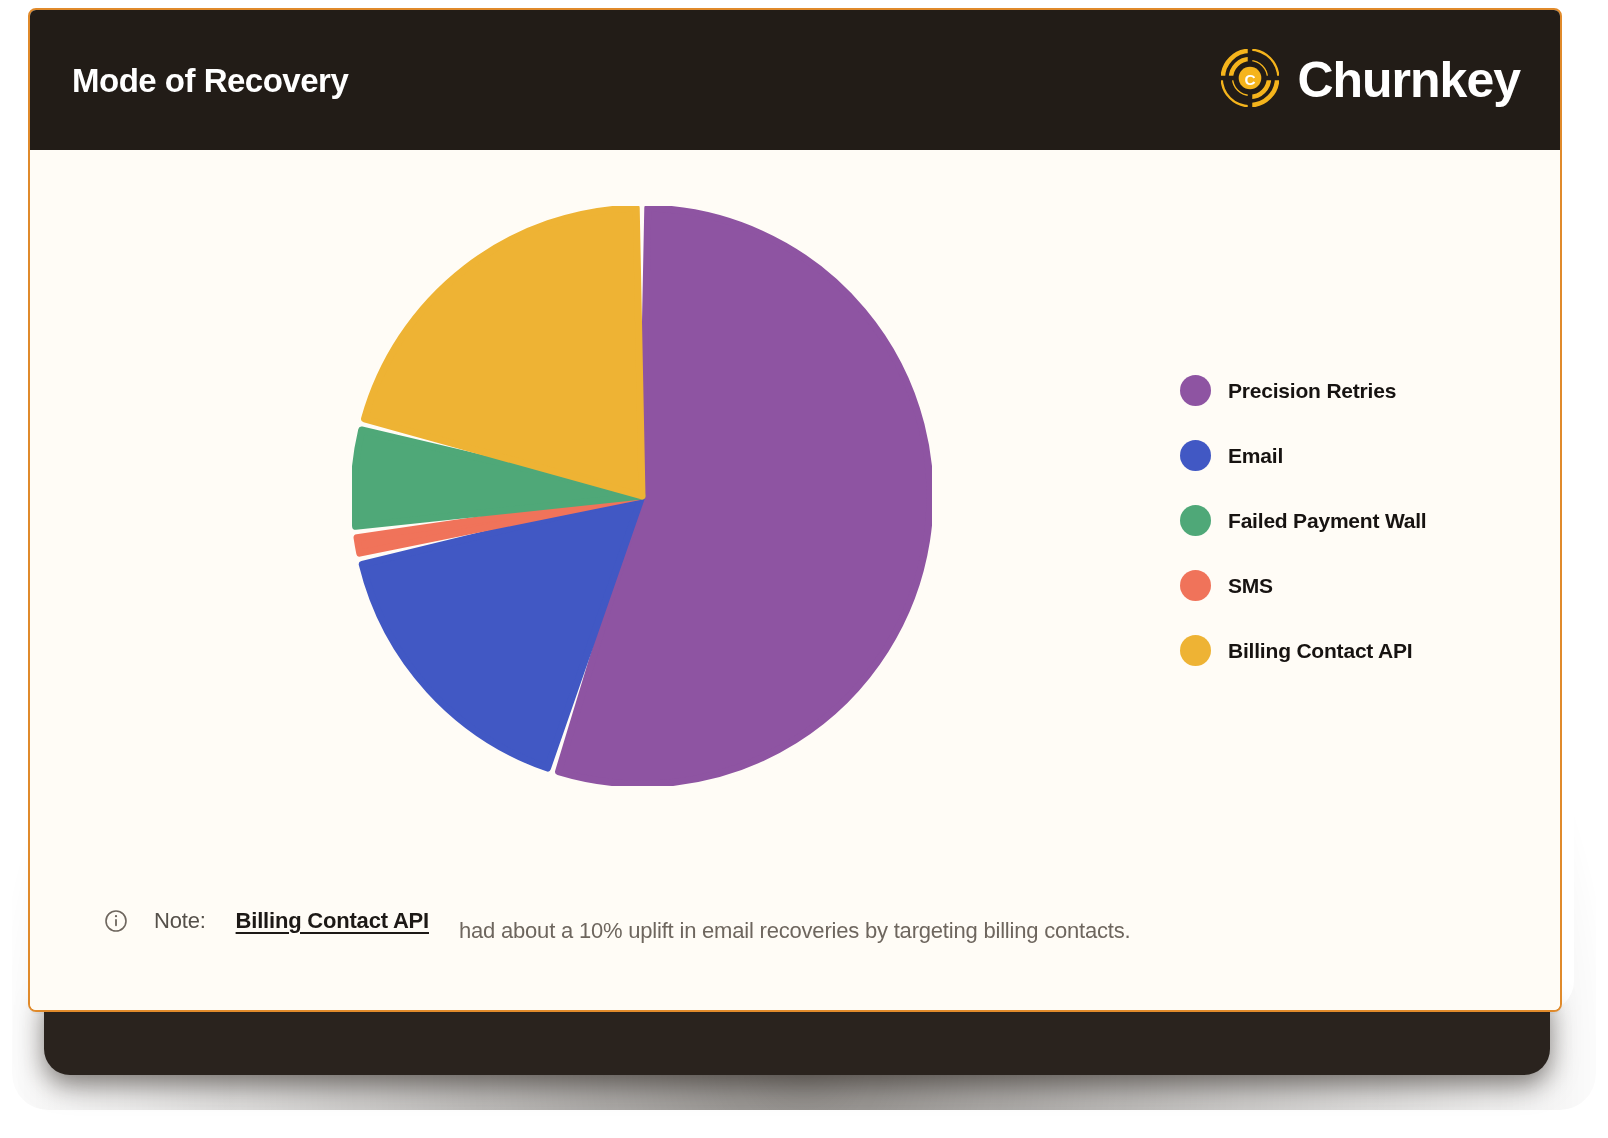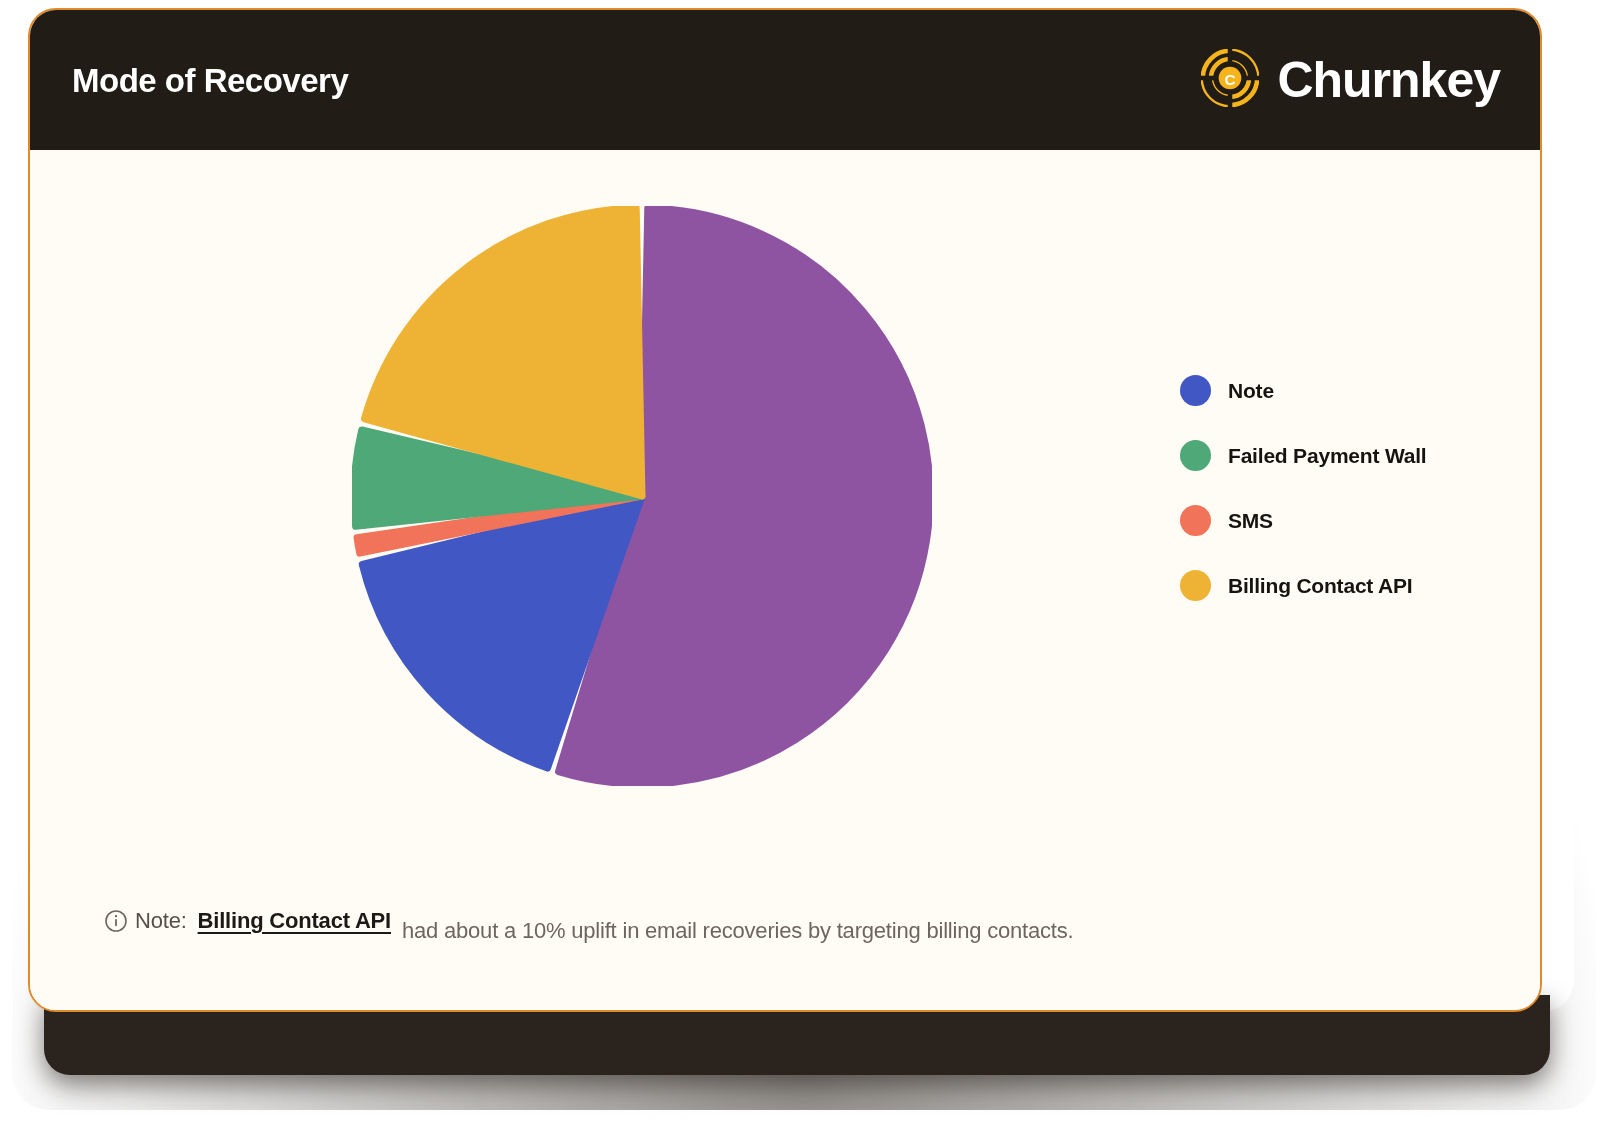--- a/index.html
+++ b/index.html
@@ -36,23 +36,24 @@
     background:#2a231e;border-radius:0 0 26px 26px;
     box-shadow:0 10px 26px rgba(35,28,22,.55);
   }
 
   
   #card{
     position:absolute;
     left:28px; top:8px; width:1510px; height:1000px;
     background:#FFFCF6;
     border:2px solid #E08A2B;
-    border-radius:28px;
+    border-radius:8px;
     overflow:hidden;
     box-shadow:0 2px 0 rgba(0,0,0,.02);
+    padding-left:20px;
   }
 
   
   #header{
     position:absolute;left:0;top:0;width:100%;height:140px;
     background:#221C17;
     display:flex;align-items:center;justify-content:space-between;
     padding:0 40px 0 42px;
     box-sizing:border-box;
   }
@@ -93,21 +94,21 @@
     width:31px;height:31px;border-radius:50%;flex:0 0 auto;
   }
   .legend-label{
     font-size:21px;font-weight:bold;color:#171311;letter-spacing:-0.2px;
     white-space:nowrap;
   }
 
   
   #note-row{
     position:absolute;left:74px;bottom:66px;
-    display:flex;align-items:center;gap:7px;
+    display:flex;align-items:center;gap:26px;
     font-size:22px;color:#6E665E;letter-spacing:-0.2px;
   }
   #note-icon{
     width:24px;height:24px;flex:0 0 auto;
   }
   #note-label{font-weight:normal;color:#55504A;}
   #note-highlight{
     font-weight:bold;color:#1D1916;
     text-decoration:underline;text-underline-offset:4px;
     text-decoration-thickness:2px;
@@ -156,24 +157,28 @@
               <path d="M 290 290 L 195.52 562.06 A 288 288 0 0 1 10.25 358.45 Z" fill="#4158C4" stroke="#4158C4" stroke-width="7" stroke-linejoin="round"></path>
               <path d="M 290 290 L 7.73 347.17 A 288 288 0 0 1 5.05 331.82 Z" fill="#F0735A" stroke="#F0735A" stroke-width="7" stroke-linejoin="round"></path>
               <path d="M 290 290 L 3.60 320.35 A 288 288 0 0 1 9.67 223.99 Z" fill="#4FA878" stroke="#4FA878" stroke-width="7" stroke-linejoin="round"></path>
               <path d="M 290 290 L 12.54 212.79 A 288 288 0 0 1 284.22 2.06 Z" fill="#EEB334" stroke="#EEB334" stroke-width="7" stroke-linejoin="round"></path>
             </svg>
         </div>
       </div>
 
       <div id="legend">
 
+        <div class="legend-item">
+          <span class="legend-dot" style="background:#8E54A2"></span>
+          <span class="legend-label">Precision Retries</span>
+        </div>
 
         <div class="legend-item">
           <span class="legend-dot" style="background:#4158C4"></span>
-          <span class="legend-label">Note</span>
+          <span class="legend-label">Email</span>
         </div>
 
         <div class="legend-item">
           <span class="legend-dot" style="background:#4FA878"></span>
           <span class="legend-label">Failed Payment Wall</span>
         </div>
 
         <div class="legend-item">
           <span class="legend-dot" style="background:#F0735A"></span>
           <span class="legend-label">SMS</span>

